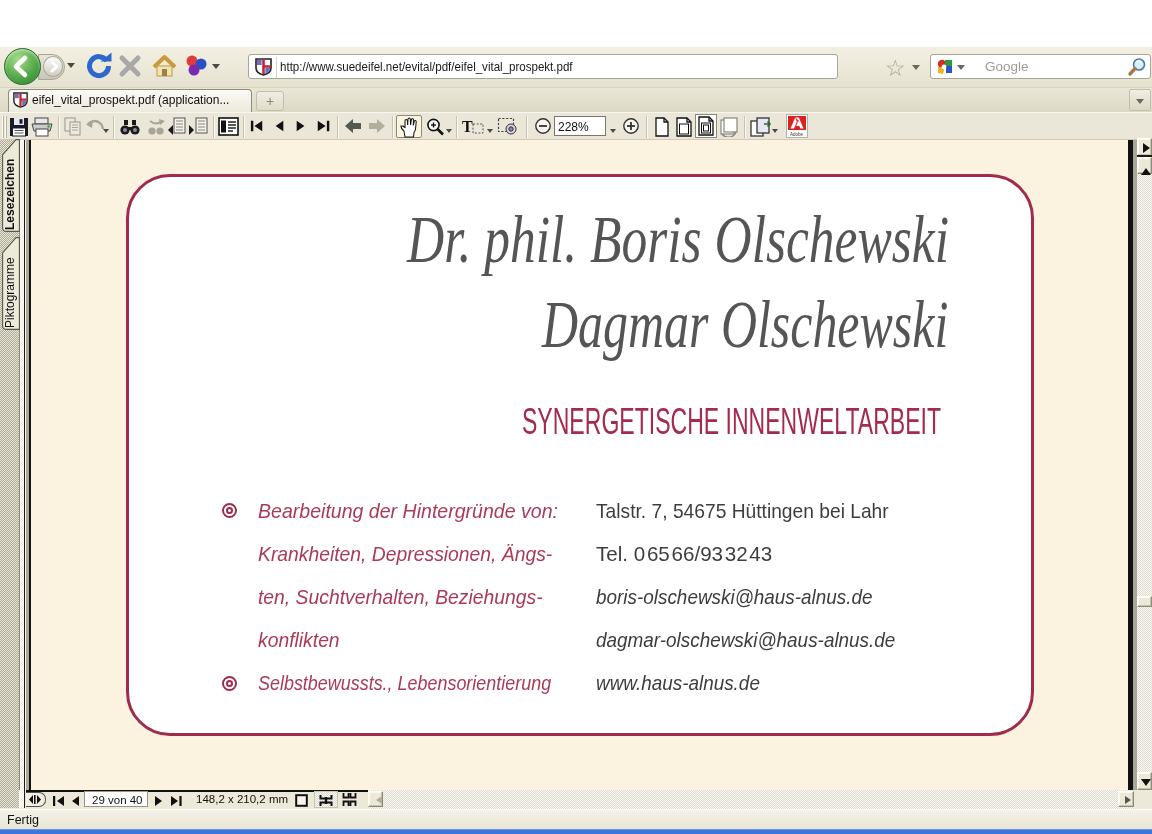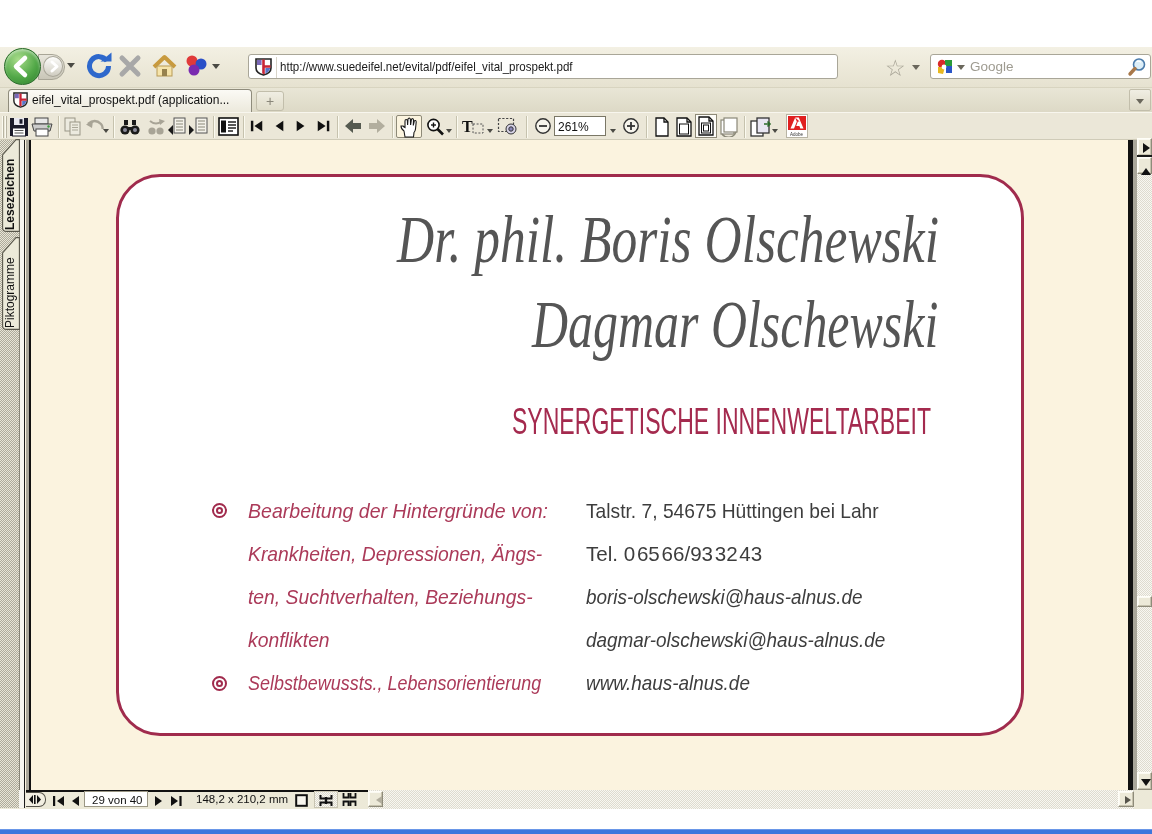--- a/index.html
+++ b/index.html
@@ -26,21 +26,21 @@
 
 
 #mainarea { left:0; top:140px; width:1152px; height:650px; background:#fbf3df; }
 .dither { background-image:conic-gradient(#aeab9b 25%, #e8e5d6 0 50%, #aeab9b 0 75%, #e8e5d6 0); background-size:2px 2px; }
 .track { background-image:conic-gradient(#dedbcf 25%, #f8f7f1 0 50%, #dedbcf 0 75%, #f8f7f1 0); background-size:2px 2px; }
 #sidebar { left:0; top:0; width:19px; height:650px; }
 #splitw { left:19px; top:0; width:6px; height:650px; background:#f6f5ef; border-right:1px solid #1a1a1a; border-left:1px solid #8a8778; }
 #splitg { left:26px; top:0; width:5px; height:650px; background:#a9a69a; border-right:2px solid #111; }
 
 
-#card { left:116px; top:34px; width:908px; height:562px; background:#fff; border:3px solid #a02b4d; border-radius:44px; }
+#card { left:126px; top:34px; width:908px; height:562px; background:#fff; border:3px solid #a02b4d; border-radius:44px; }
 
 
 #vsbborder { left:1128px; top:0; width:5px; height:650px; background:#111; }
 #vsb { left:1137px; top:0; width:15px; height:650px; }
 .xpbtn { position:absolute; background:#ece9d8; border:1px solid; border-color:#fffef8 #8e8b7a #8e8b7a #fffef8; box-shadow:inset -1px -1px 0 #c6c2ae, inset 1px 1px 0 #fbfaf2; }
 
 
 #pdfstatus { left:0; top:790px; width:1152px; height:19px; background:#ece9d8; }
 #ffstatus { left:0; top:809px; width:1152px; height:20px; background:linear-gradient(#f4f2e8,#e9e6d6); border-top:1px solid #fffef6; }
 #bluebar { left:0; top:829px; width:1152px; height:5px; background:#3c76dd; border-top:1px solid #6a97e8; }
@@ -116,21 +116,21 @@
   <div class="abs field" id="searchbox">
     <span class="abs" id="glogo" style="left:5px; top:3px; width:17px; height:17px;"><svg width="17" height="17" viewBox="0 0 17 17">
           <rect x="0" y="0" width="17" height="17" fill="#fff"></rect>
           <circle cx="6" cy="6" r="4.2" fill="#d82a2a"></circle>
           <rect x="9" y="2" width="7" height="6" fill="#2a9a3a"></rect>
           <rect x="10" y="8" width="6" height="7" fill="#2a55c8"></rect>
           <path d="M2 9 L9 9 L7 16 L2 15 Z" fill="#e8b820"></path>
           <circle cx="8" cy="9" r="2.4" fill="#fff"></circle>
         </svg></span>
     <div class="abs" style="left:26px; top:10px; width:0; height:0; border:4px solid transparent; border-top:5px solid #6a675c;"></div>
-    <span class="abs" style="left:39px; top:4px; font-size:13.5px; color:#9e9b90;">Google</span>
+    <span class="abs" style="left:54px; top:4px; font-size:13.5px; color:#9e9b90;">Google</span>
     <span class="abs" id="mag" style="left:196px; top:2px; width:20px; height:20px;"><svg width="20" height="20" viewBox="0 0 20 20">
           <circle cx="12" cy="7.5" r="5.5" fill="#dceef8" stroke="#4a7aaa" stroke-width="1.6"></circle>
           <path d="M8 11.5 L3 17" stroke="#a8784a" stroke-width="3.4" stroke-linecap="round"></path>
           <path d="M9.5 4.8 A3.4 3.4 0 0 1 14 5.4" stroke="#fff" stroke-width="1.3" fill="none"></path>
         </svg></span>
   </div>
 
   <div class="abs" id="tabbar">
     <div class="abs" style="left:8px; top:1px; width:244px; height:23px; background:linear-gradient(#fbfaf5,#ece9dc); border:1px solid #8f8c7c; border-bottom:none; border-radius:4px 4px 0 0;"></div>
     <span class="abs" id="tabfav" style="left:13px; top:4px; width:15px; height:16px;"><svg width="15" height="16" viewBox="0 0 17 18">
@@ -288,21 +288,21 @@
           <circle cx="14" cy="12" r="5" fill="#d8d4e8" stroke="#333"></circle>
           <circle cx="14" cy="12" r="2.2" fill="#8a86b8" stroke="#333"></circle>
         </svg></div>
     <div class="psep" style="left:526px"></div>
 
     <div class="pico" style="left:534px"><svg width="18" height="18" viewBox="0 0 18 18">
           <circle cx="9" cy="9" r="7.2" fill="#f6f4ec" stroke="#333" stroke-width="1.4"></circle>
           <line x1="5" y1="9" x2="13" y2="9" stroke="#333" stroke-width="1.8"></line>
         </svg></div>
     <div class="abs" style="left:554px; top:3px; width:52px; height:20px; background:#fff; border:1px solid #7a7766;">
-        <span style="position:absolute;left:3px;top:3px;font-size:12px;color:#111;">261%</span>
+        <span style="position:absolute;left:3px;top:3px;font-size:12px;color:#111;">228%</span>
       </div>
     <div class="caret" style="left:610px; top:16px;"></div>
 
     <div class="pico" style="left:622px"><svg width="18" height="18" viewBox="0 0 18 18">
           <circle cx="9" cy="9" r="7.2" fill="#f6f4ec" stroke="#333" stroke-width="1.4"></circle>
           <line x1="5" y1="9" x2="13" y2="9" stroke="#333" stroke-width="1.8"></line>
           <line x1="9" y1="5" x2="9" y2="13" stroke="#333" stroke-width="1.8"></line>
         </svg></div>
     <div class="psep" style="left:646px"></div>
 
@@ -435,14 +435,17 @@
         </svg></div>
     <div class="abs track" style="left:368px; top:0px; width:766px; height:19px;"></div>
     <div class="xpbtn" style="left:368px; top:1px; width:15px; height:16px;">
         <div style="position:absolute;left:3px;top:4px;width:0;height:0;border:4px solid transparent;border-right:6px solid #b2ae9e;"></div>
       </div>
     <div class="xpbtn" style="left:1118px; top:1px; width:16px; height:16px;">
         <div style="position:absolute;left:6px;top:4px;width:0;height:0;border:4px solid transparent;border-left:6px solid #55534a;"></div>
       </div>
     <div class="abs" style="left:1134px; top:0; width:18px; height:19px; background:#ece9d8;"></div>
   </div>
+  <div class="abs" id="ffstatus">
+      <span class="abs" style="left:7px; top:3px; font-size:12.5px; color:#111;">Fertig</span>
+    </div>
   <div class="abs" id="bluebar"></div>
 </div>
 
 </body></html>

